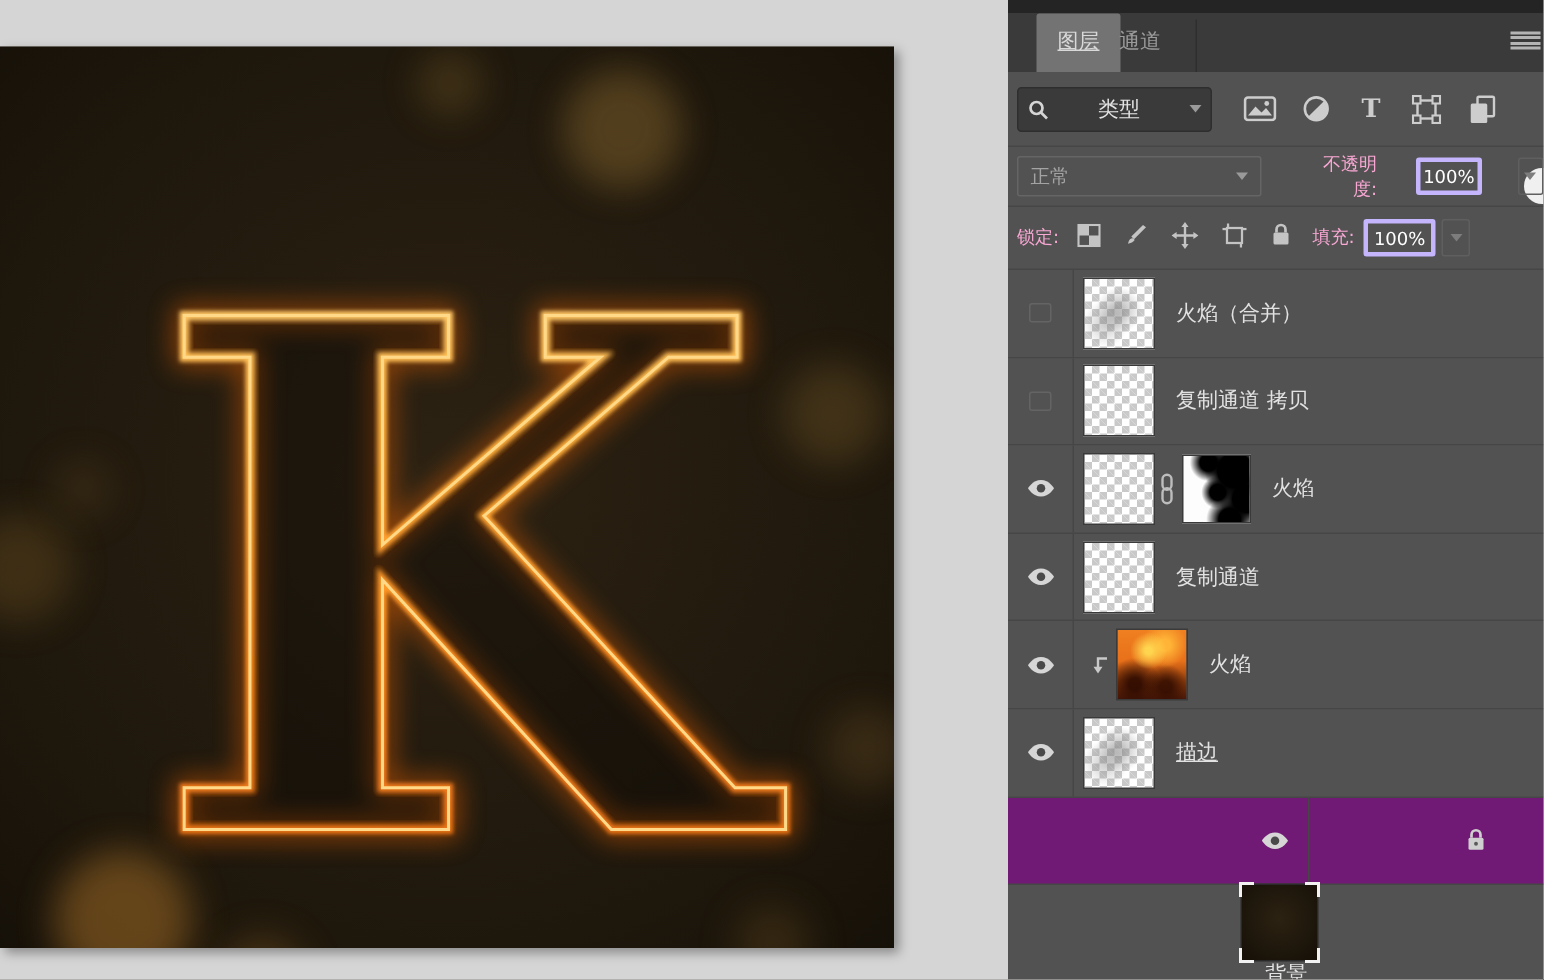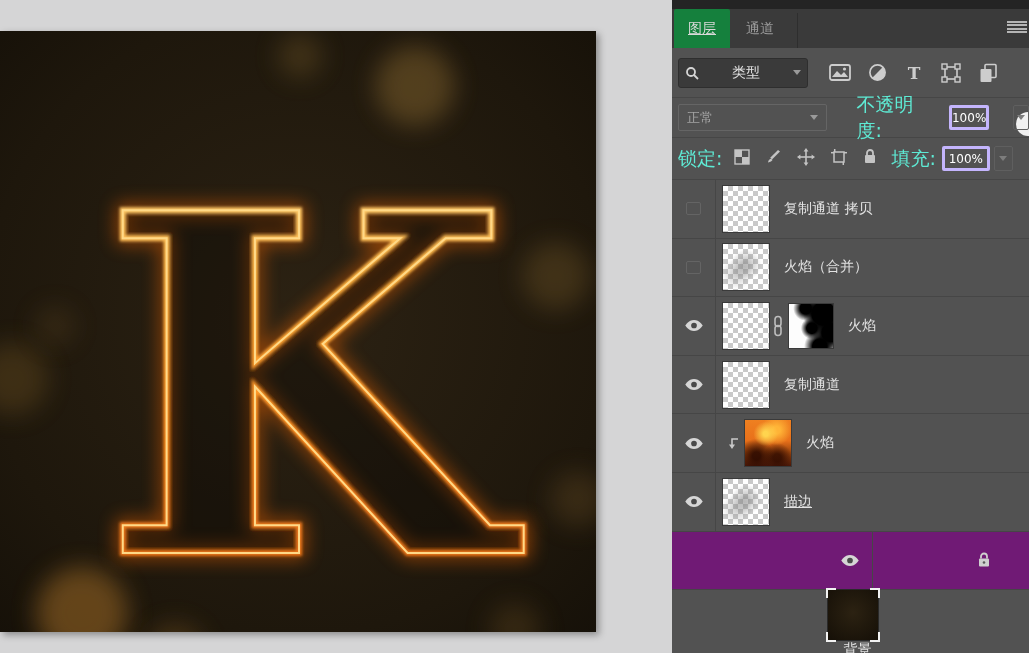--- a/index.html
+++ b/index.html
@@ -12,21 +12,21 @@
   .canvas { position:absolute; left:0; top:31px; width:596px; height:601px;
     box-shadow:3px 3px 7px rgba(0,0,0,.35); background:#1b140a; overflow:hidden; }
   .canvas svg { display:block; }
 
   
   .panel { position:absolute; left:672px; top:0; width:357px; height:653px;
     background:#525252; overflow:hidden; color:#e2e2e2; }
   .top-strip { position:absolute; left:0; top:0; width:100%; height:9px; background:#242424; }
   .tab-bar { position:absolute; left:0; top:9px; width:100%; height:39px; background:#3a3a3a; }
   .tab { position:absolute; top:0; height:39px; line-height:39px; padding:0 14px; font-size:14px; }
-  .tab.active { left:2px; background:#15803d; color:#d9d9d9; border-radius:2px 2px 0 0;text-decoration:underline; }
+  .tab.active { left:19px; background:#737373; color:#d9d9d9; border-radius:2px 2px 0 0;text-decoration:underline; }
   .tab.inactive { left:60px; color:#9b9b9b; }
   .tab-sep { position:absolute; left:125px; top:4px; width:1px; height:35px; background:#2e2e2e; }
   .panel-menu { position:absolute; right:2px; top:10px; width:20px; height:16px;
     display:flex; flex-direction:column; justify-content:space-between; padding:2px 0; }
   .panel-menu i { display:block; height:2px; background:#b5b5b5; }
 
   
   .filter-row { position:absolute; left:0; top:48px; width:100%; height:50px;
     display:flex; align-items:center; border-bottom:1px solid #464646; }
   .search-box { margin-left:6px; width:130px; height:30px; background:#3a3a3a;
@@ -39,21 +39,21 @@
   .t-glyph { font-size:17px; font-weight:bold; color:#cdcdcd; font-family:"DejaVu Serif", serif; }
   .crop-circle { position:absolute; right:-11px; top:64px; width:24px; height:24px;
     border-radius:50%; background:#f0f0f0; }
 
   
   .blend-row { position:absolute; left:0; top:98px; width:100%; height:40px;
     display:flex; align-items:center; border-bottom:1px solid #464646;gap:20px; }
   .mode-select { margin-left:6px; width:180px; height:27px; border:1px solid #656565;
     border-radius:2px; display:flex; align-items:center; padding:0 8px; color:#a3a3a3; font-size:13px; }
   .mode-select .lbl { flex:1; }
-  .dim-label { color:#5eead4; font-size:19px; }
+  .dim-label { color:#f9a8d4; font-size:12px;text-align:right; }
   .val-box { width:48px; height:25px; border:3px solid #c4b5fd; border-radius:2px;
     color:#ffffff; font-size:12px; display:flex; align-items:center; justify-content:center; }
   .chev-box { width:19px; height:25px; border:1px solid #5f5f5f; border-radius:2px;
     display:flex; align-items:center; justify-content:center; margin-left:4px; }
   .chev-box .chev { border-top-color:#7d7d7d; }
   .lock-row { position:absolute; left:0; top:138px; width:100%; height:42px;
     display:flex; align-items:center; border-bottom:1px solid #464646; }
   .lock-icons { display:flex; align-items:center; gap:15px; margin-left:12px; }
 
   
@@ -287,30 +287,30 @@
           <span class="chev"></span>
         </span>
     </div>
 
     <div class="layer-list">
 
       <div class="lrow">
         <div class="eye-col">
             <span class="eye-empty"></span>
           </div>
+        <div class="thumb checker ghost"></div>
+        <span class="lname">火焰（合并）</span>
+      </div>
+
+      <div class="lrow">
+        <div class="eye-col">
+            <span class="eye-empty"></span>
+          </div>
         <div class="thumb checker"></div>
         <span class="lname">复制通道 拷贝</span>
-      </div>
-
-      <div class="lrow">
-        <div class="eye-col">
-            <span class="eye-empty"></span>
-          </div>
-        <div class="thumb checker ghost"></div>
-        <span class="lname">火焰（合并）</span>
       </div>
 
       <div class="lrow">
         <div class="eye-col">
           <svg width="22" height="15" viewBox="0 0 24 16">
             <path d="M12 2 C6 2 2.5 8 2.5 8 C2.5 8 6 14 12 14 C18 14 21.5 8 21.5 8 C21.5 8 18 2 12 2 Z" fill="#d6d6d6"></path>
             <circle cx="12" cy="8" r="3.1" fill="#4a4a4a"></circle>
           </svg>
         </div>
         <div class="thumb checker"></div>

